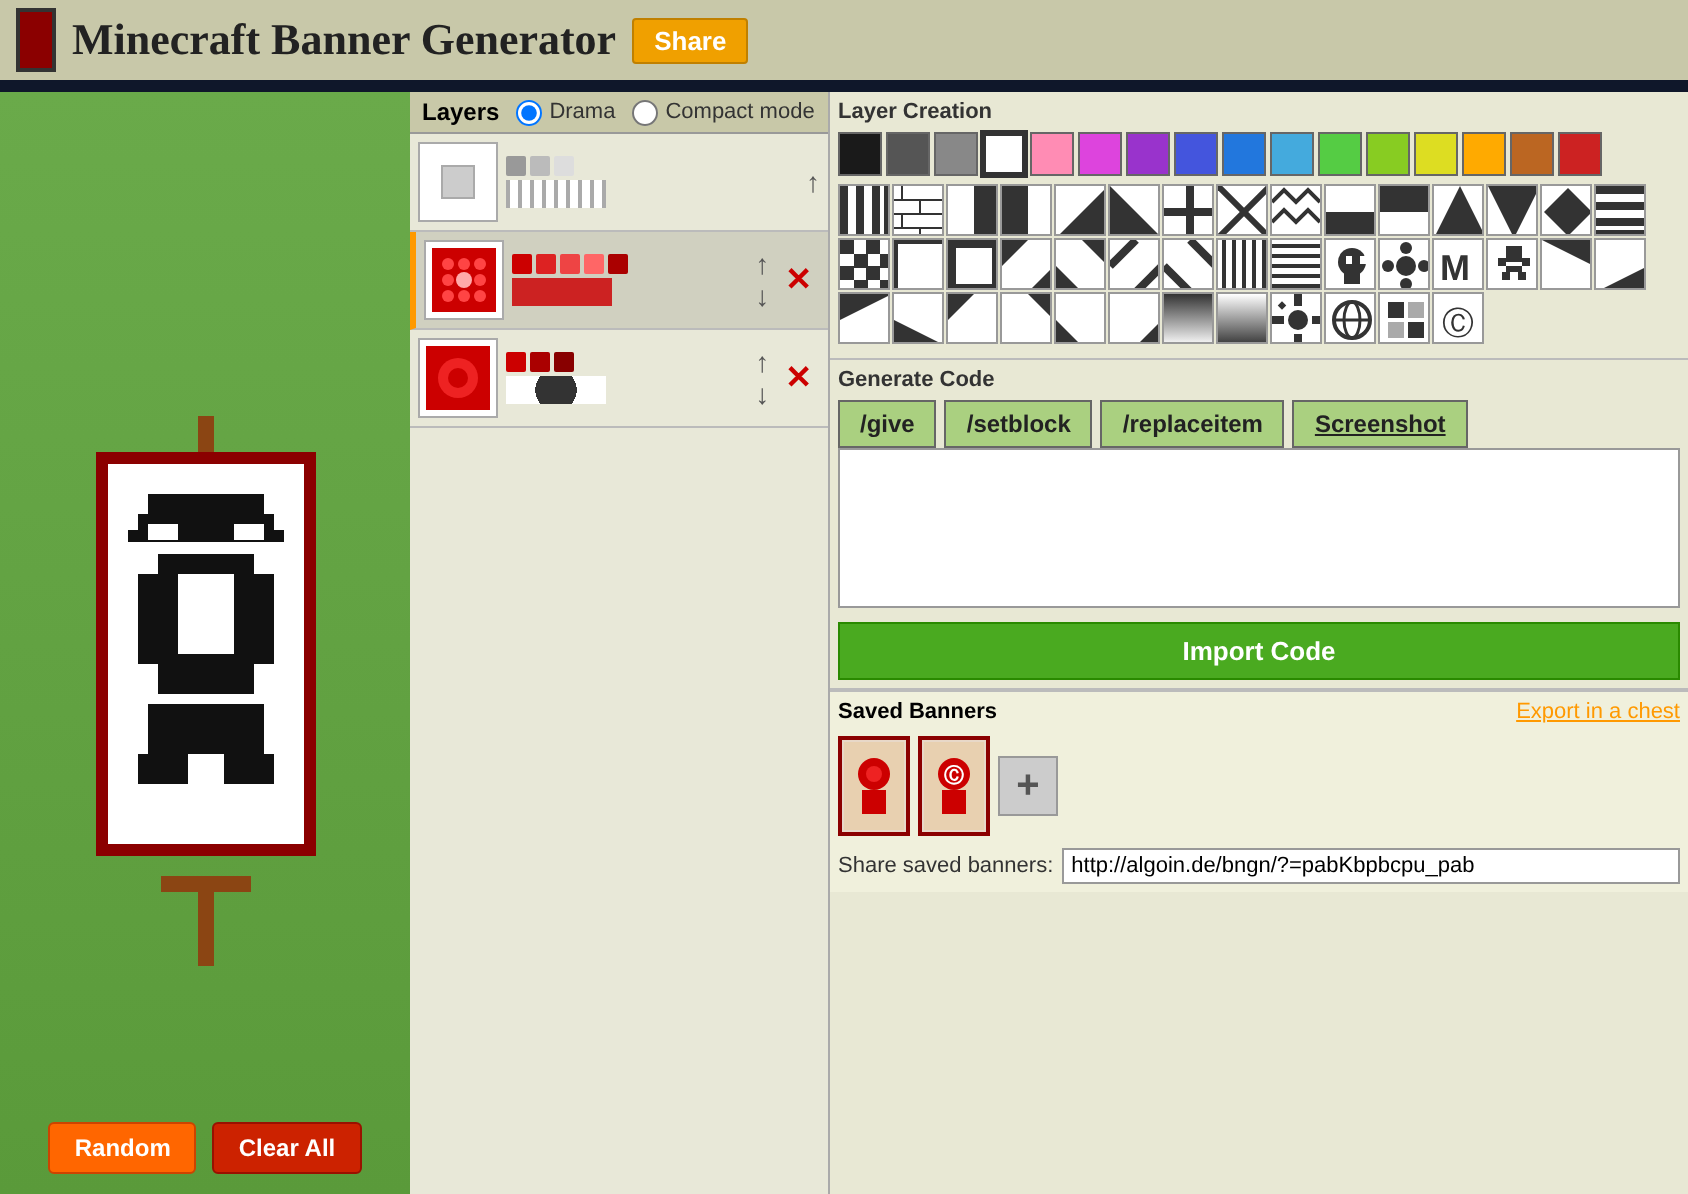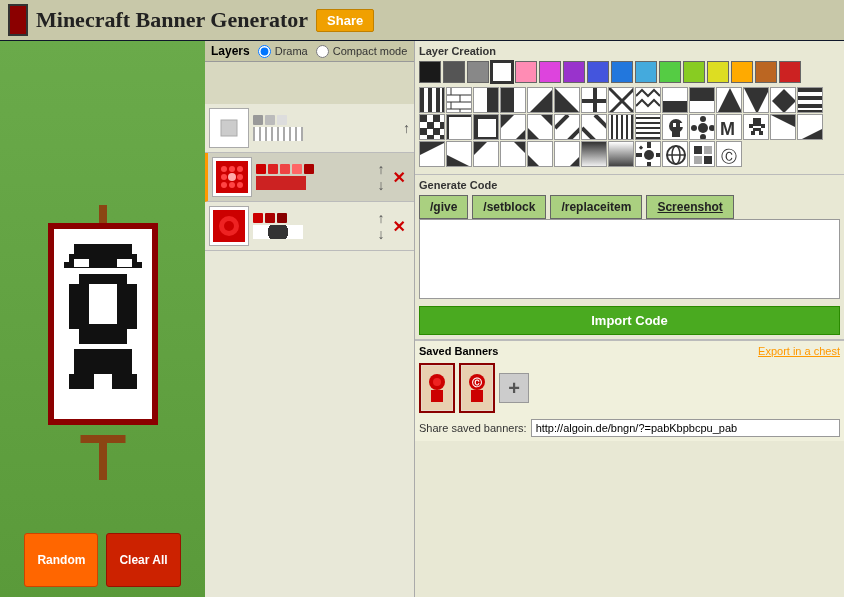--- a/index.html
+++ b/index.html
@@ -17,21 +17,21 @@
       position: relative;
       z-index: 1;
       display: flex;
       flex-direction: column;
       height: 597px;
     }
 
     
     .header {
       background: #c8c8a9;
-      border-bottom: 1px solid #0f172a;
+      border-bottom: 6px solid #0f172a;
       padding: 4px 8px;
       display: flex;
       align-items: center;
       justify-content: space-between;
     }
 
     .header-left {
       display: flex;
       align-items: center;
       gap: 8px;
@@ -132,21 +132,21 @@
     }
 
     .bottom-buttons {
       position: absolute;
       bottom: 10px;
       display: flex;
       gap: 8px;
     }
 
     .action-btn {
-      padding: 19px 12px;
+      padding: 5px 12px;
       font-size: 12px;
       cursor: pointer;
       border-radius: 3px;
       font-weight: bold;
     }
 
     .random-btn {
       background: #ff6600;
       color: white;
       border: 1px solid #cc4400;
@@ -158,21 +158,20 @@
       border: 1px solid #991100;
     }
 
     
     .middle-panel {
       width: 210px;
       background: #d8d8c0;
       border-right: 1px solid #aaa;
       display: flex;
       flex-direction: column;
-      gap: 42px;
     }
 
     .layers-header {
       background: #c8c8a8;
       border-bottom: 1px solid #999;
       padding: 3px 6px;
       display: flex;
       align-items: center;
       gap: 8px;
     }

